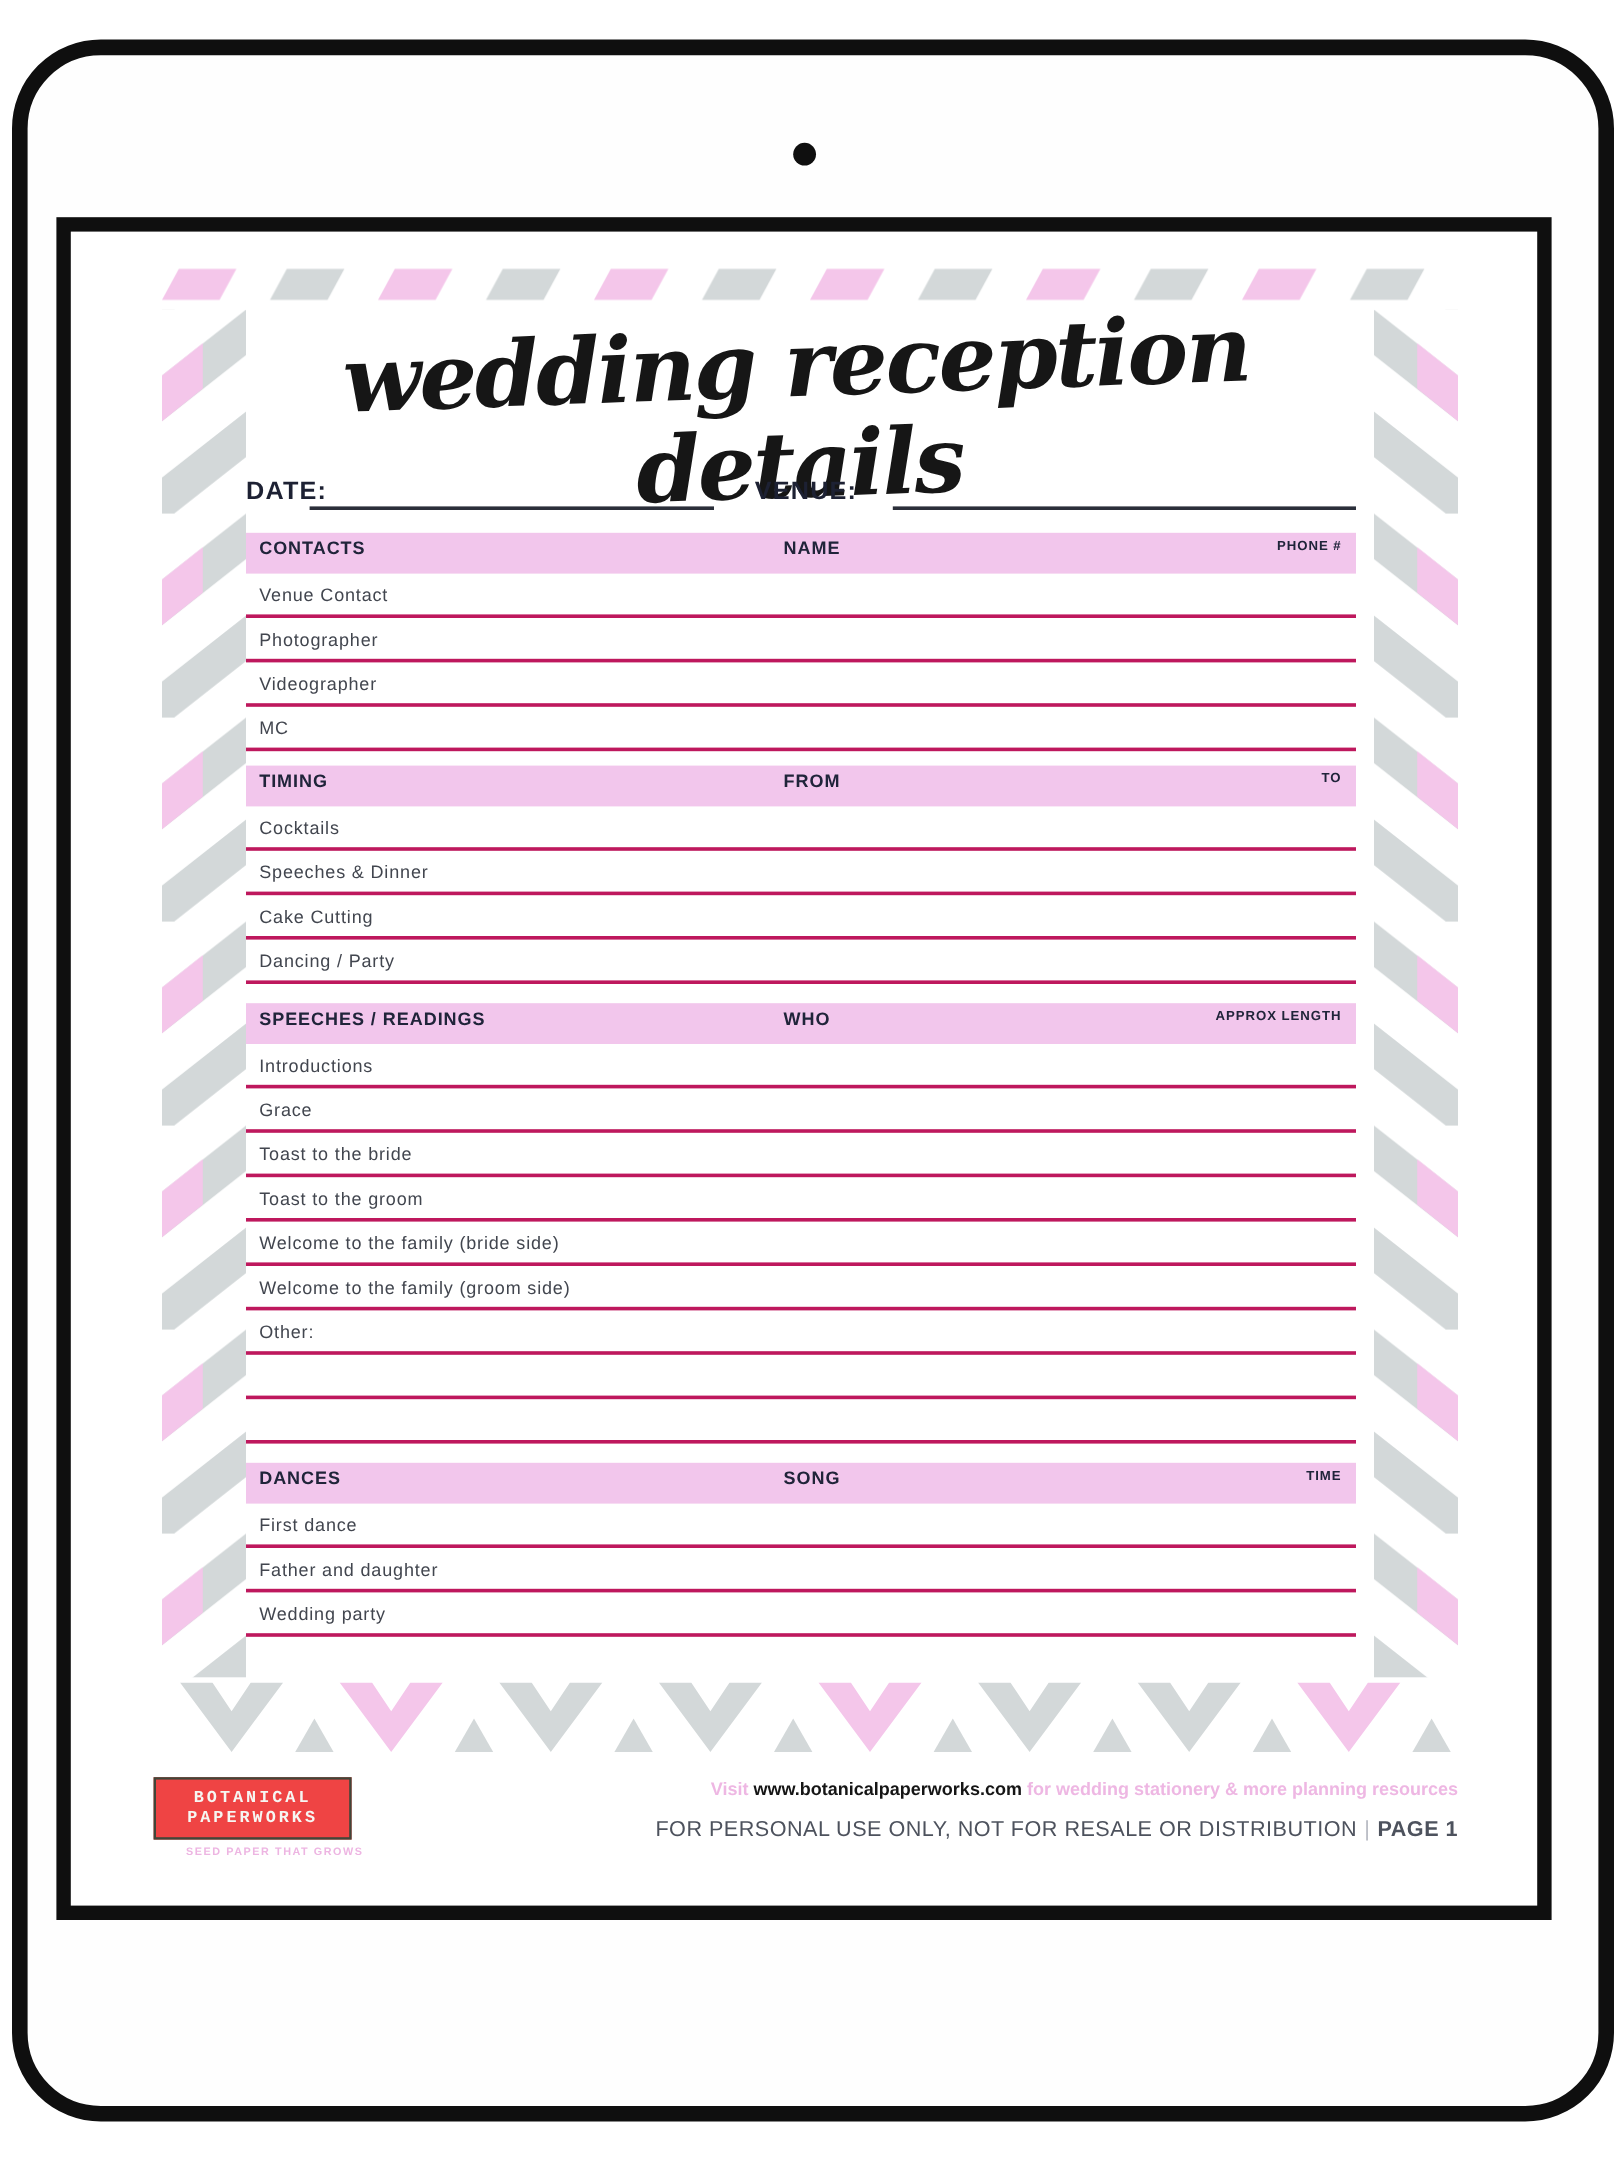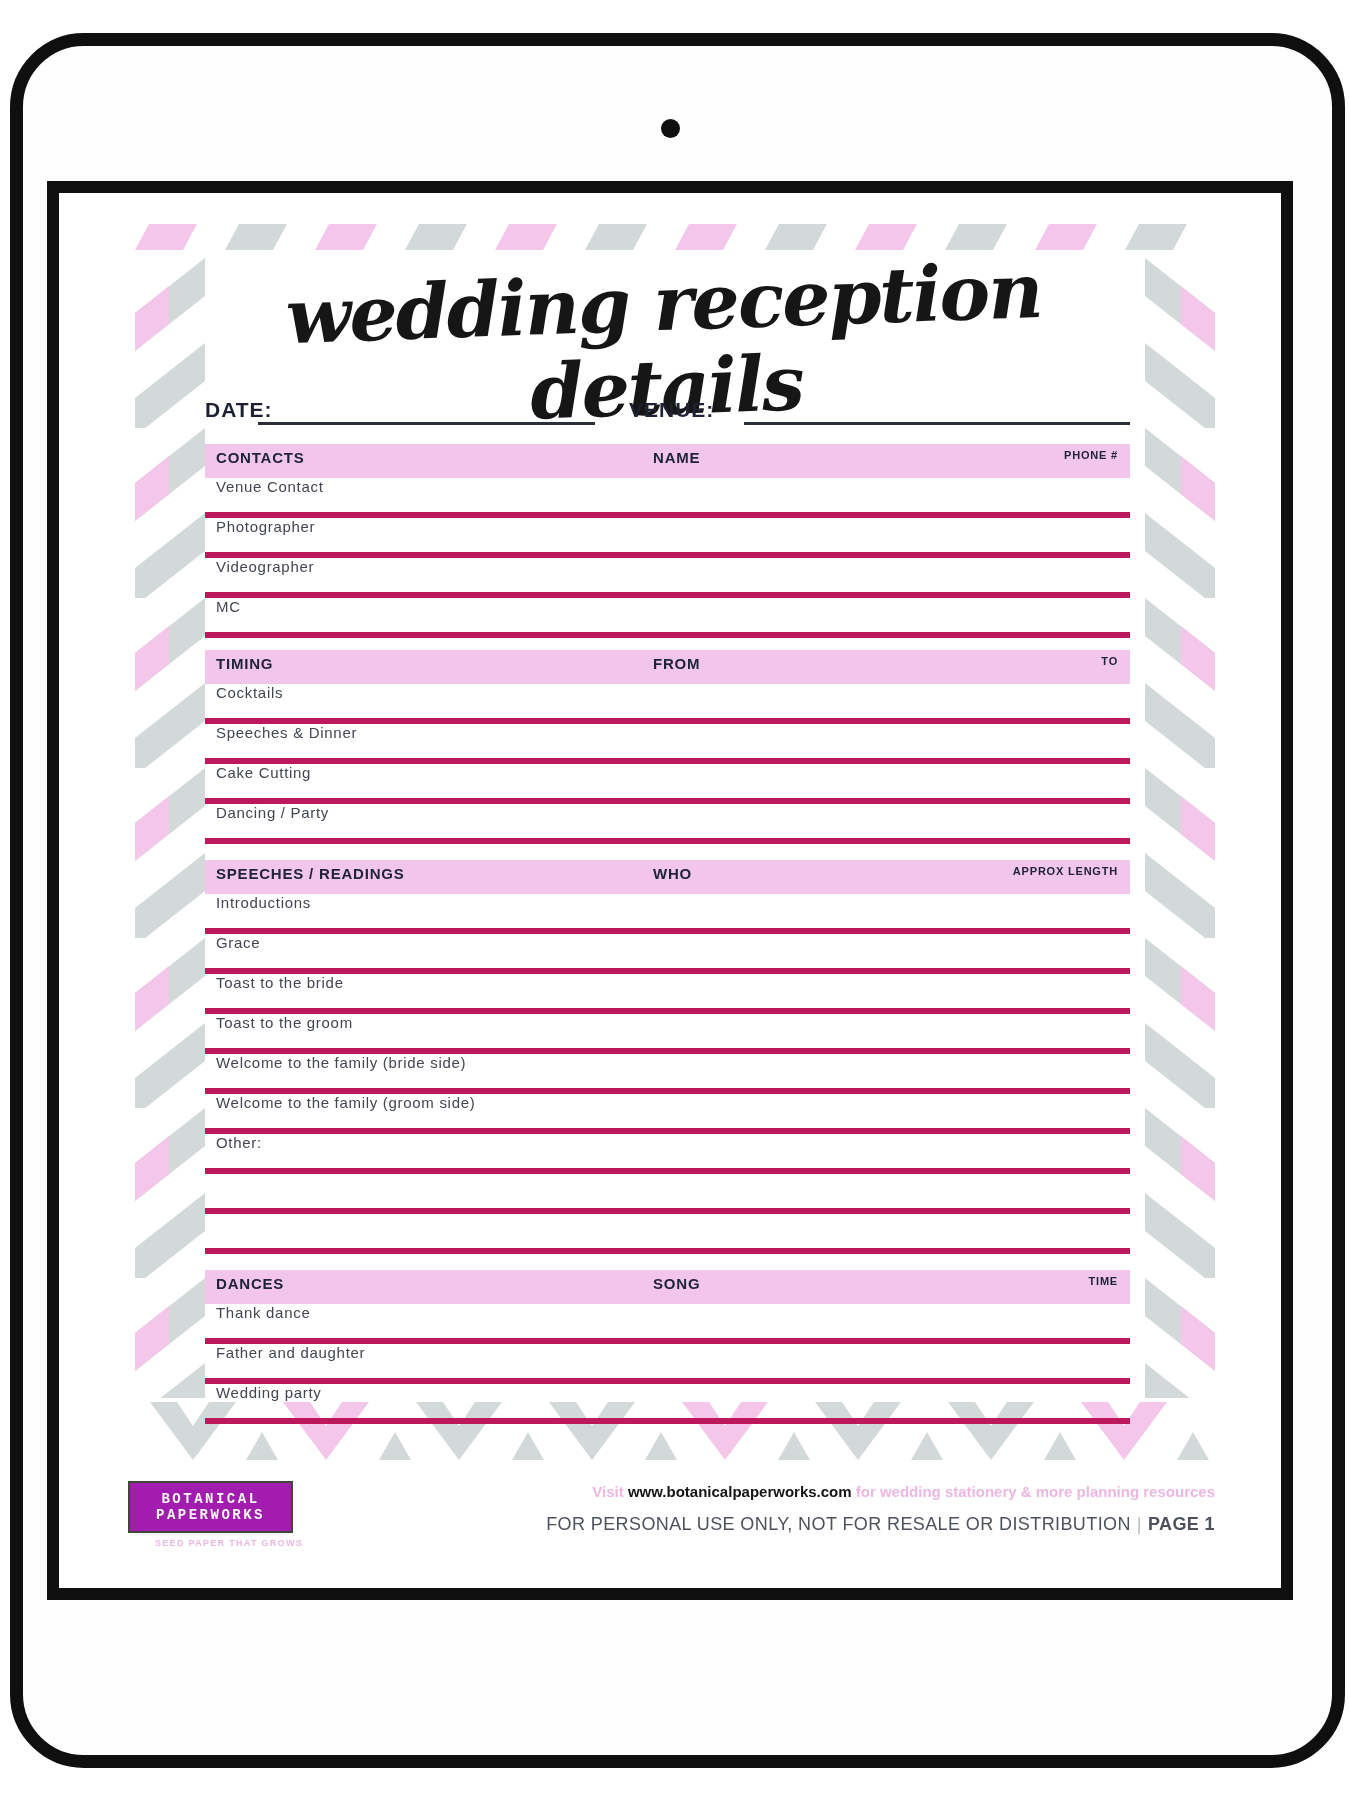--- a/index.html
+++ b/index.html
@@ -14,25 +14,25 @@
   .doc-title{position:absolute;left:165px;top:262px;width:1000px;text-align:center;
              font-family:"DejaVu Serif",serif;font-style:italic;font-weight:bold;
              font-size:76px;line-height:1.1;color:#161616;transform:rotate(-2deg);letter-spacing:-2px;}
   .field-label{position:absolute;font-size:21px;font-weight:bold;letter-spacing:1px;color:#1d2133;}
   .field-line{position:absolute;height:3px;background:#2b2f3a;}
   .tbl{position:absolute;left:205px;top:444px;width:925px;}
   .bar{position:relative;height:34px;background:#f2c6ec;margin-bottom:0;}
   .bar .c1{position:absolute;left:11px;top:5px;font-size:15px;font-weight:bold;letter-spacing:0.8px;color:#20243a;}
   .bar .c2{position:absolute;left:448px;top:5px;font-size:15px;font-weight:bold;letter-spacing:0.8px;color:#20243a;}
   .bar .c3{position:absolute;right:12px;top:5px;font-size:11px;font-weight:bold;letter-spacing:0.8px;color:#20243a;}
-  .row{height:34px;border-bottom:6px solid #be185d;display:flex;
+  .row{height:34px;border-bottom:3px solid #be185d;display:flex;align-items:flex-end;
        padding-left:11px;box-sizing:content-box;}
   .row span{font-size:15px;letter-spacing:0.7px;color:#42464f;padding-bottom:7px;}
   .gap12{height:12px;}  .gap16{height:16px;}
-  .logo-box{position:absolute;left:128px;top:1481px;width:165px;height:52px;background:#a21caf;
+  .logo-box{position:absolute;left:128px;top:1481px;width:165px;height:52px;background:#ef4444;
             border:2px solid #414639;box-sizing:border-box;display:flex;flex-direction:column;
             align-items:center;justify-content:center;}
   .logo-box div{color:#f6f6f2;font-weight:bold;font-size:14px;letter-spacing:2.5px;line-height:1.15;
                 font-family:"Liberation Mono",monospace;}
   .logo-tagline{position:absolute;left:118px;top:1538px;width:185px;text-align:right;
                 font-size:9px;font-weight:bold;letter-spacing:1.3px;color:#edb5e2;}
   .visit-line{position:absolute;right:135px;top:1483px;font-size:15px;font-weight:bold;white-space:nowrap;}
   .visit-line .pink{color:#eeb7e3;}
   .visit-line .url{color:#151515;}
   .legal-line{position:absolute;right:135px;top:1514px;font-size:18px;letter-spacing:0.4px;
@@ -188,21 +188,21 @@
         <span></span>
       </div>
 
     <div class="gap16"></div>
     <div class="bar">
       <span class="c1">DANCES</span>
       <span class="c2">SONG</span>
       <span class="c3">TIME</span>
     </div>
     <div class="row">
-        <span>Thank dance</span>
+        <span>First dance</span>
       </div>
     <div class="row">
         <span>Father and daughter</span>
       </div>
     <div class="row">
         <span>Wedding party</span>
       </div>
   </div>
 
   <div class="logo-box">

